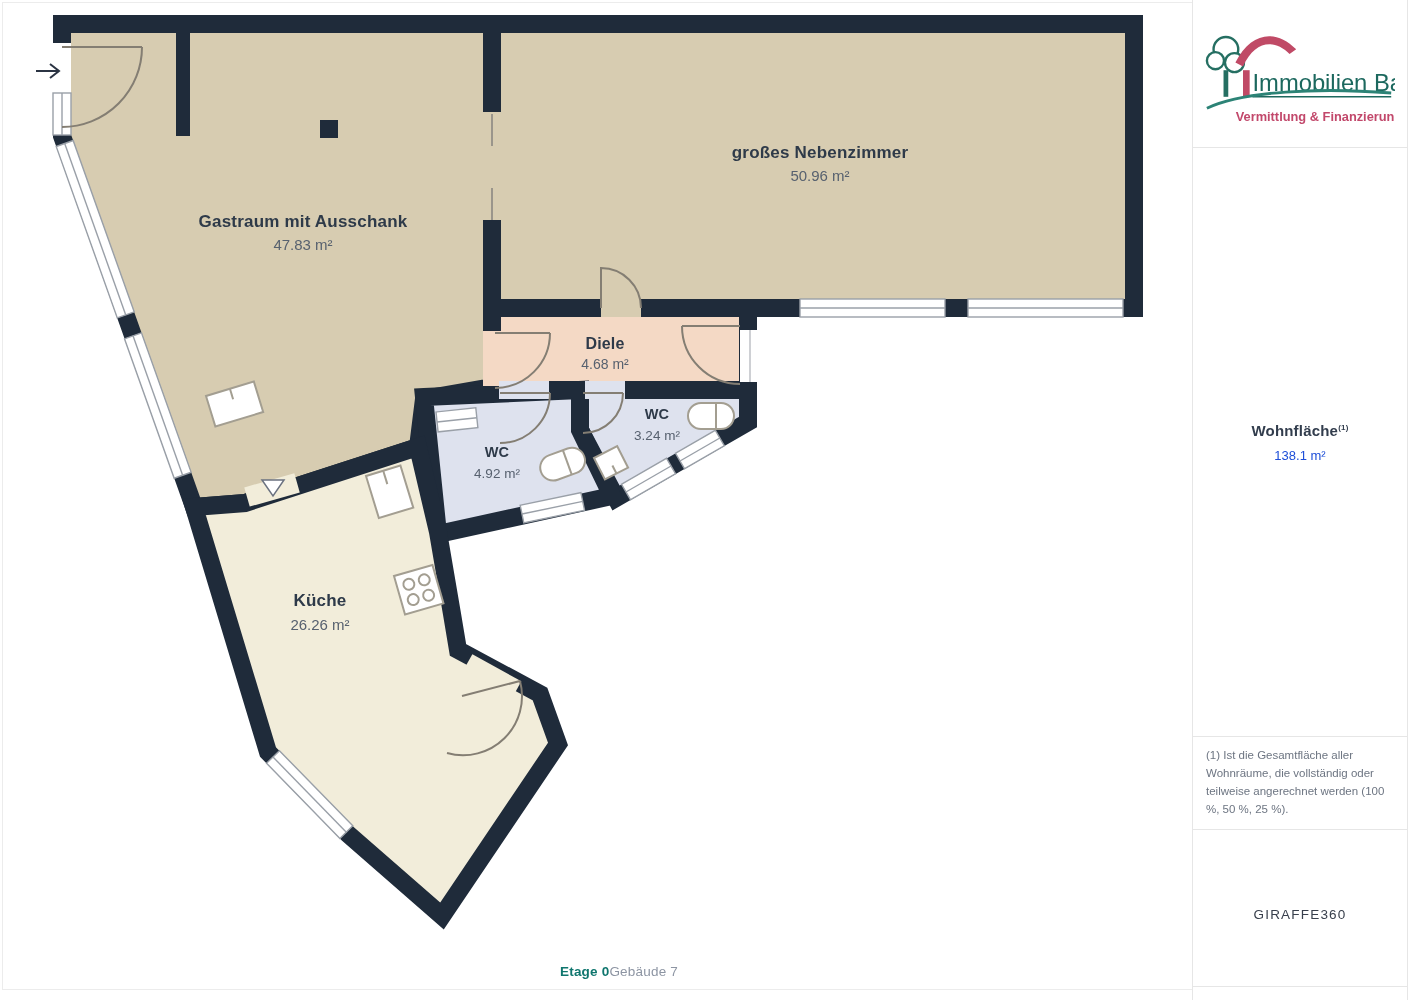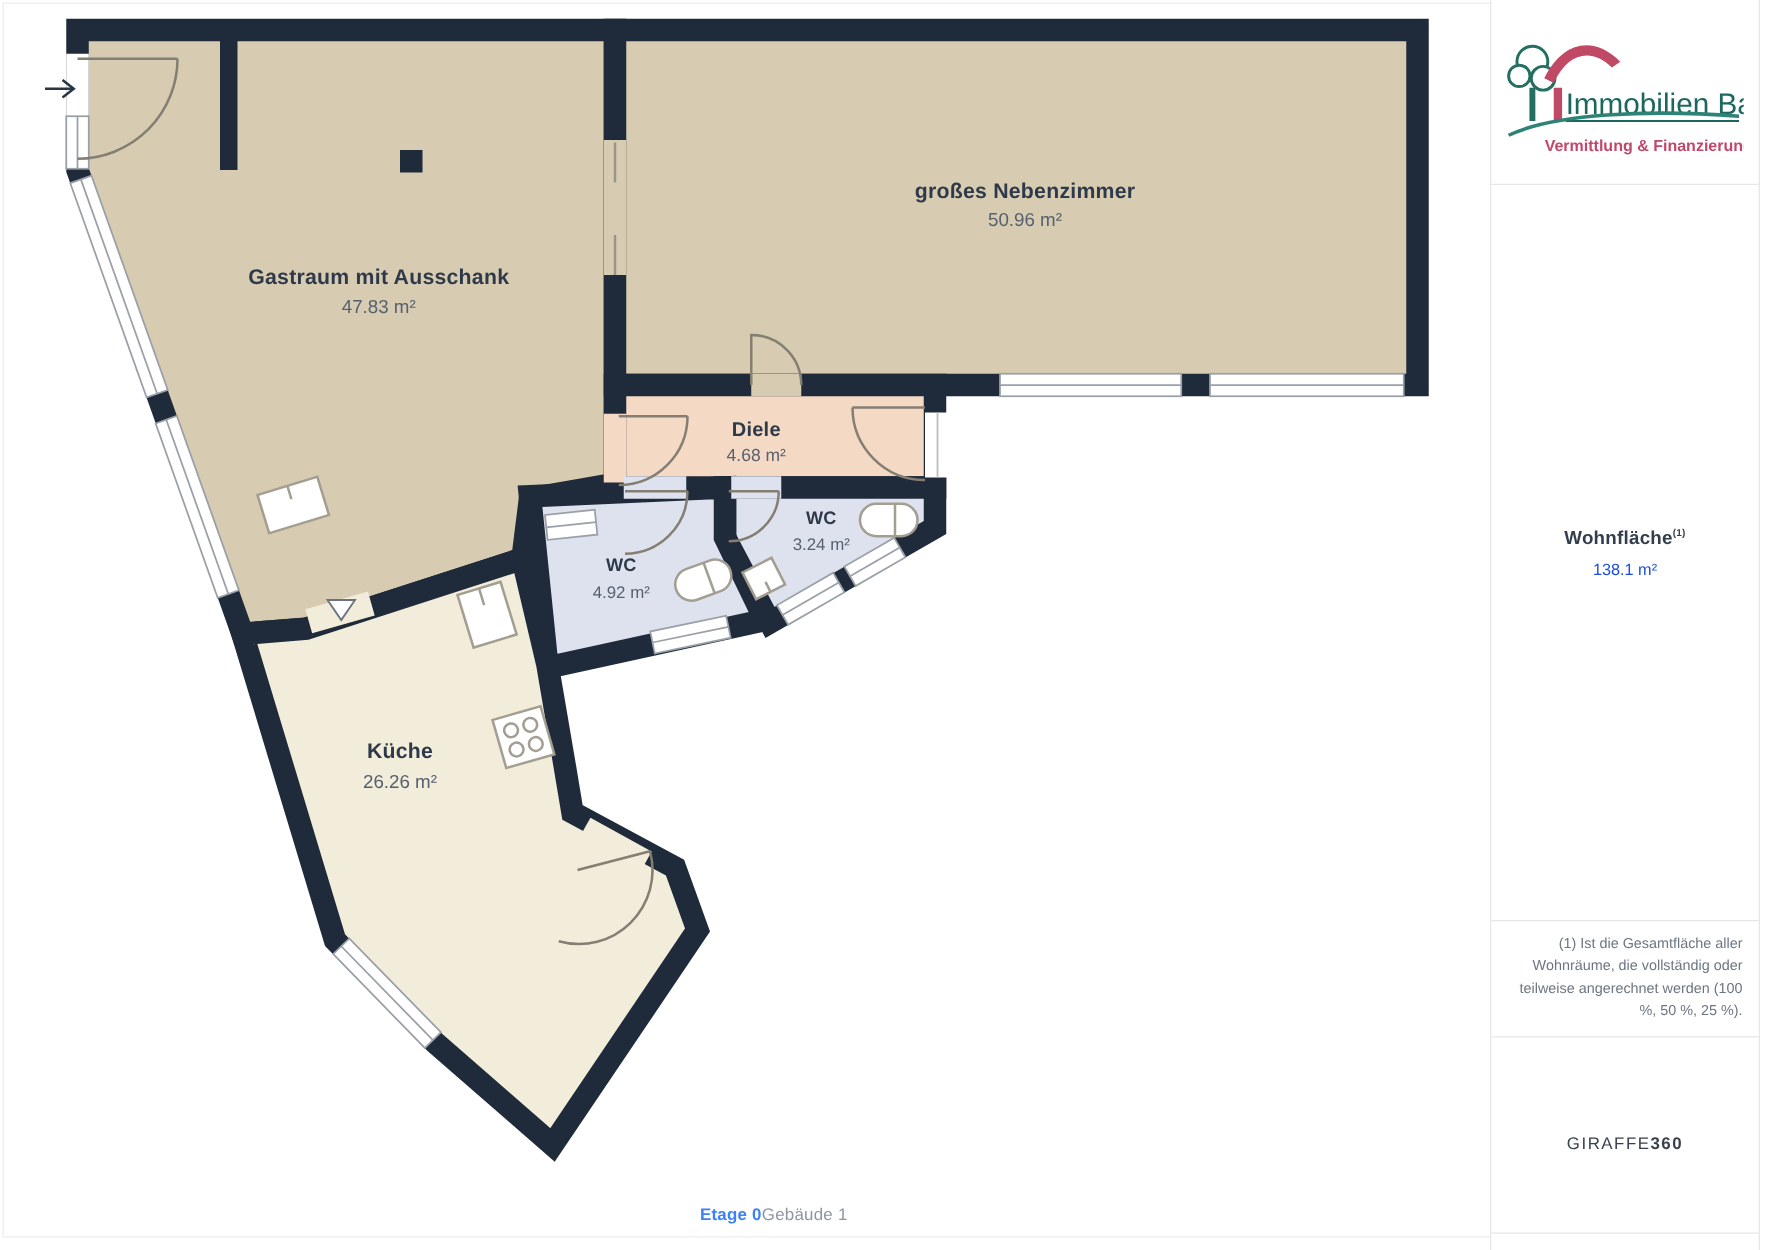--- a/index.html
+++ b/index.html
@@ -7,39 +7,39 @@
     width:1414px;height:1000px;position:relative;background:#ffffff;
     font-family:"Liberation Sans", sans-serif;overflow:hidden;
   }
   .frame{position:absolute;left:2px;top:2px;width:1404px;height:986px;
     border:1px solid #ececec;pointer-events:none;}
   .plan-wrap{position:absolute;left:0;top:0;width:1190px;height:1000px;}
   .caption{
     position:absolute;left:0;top:964px;width:1190px;text-align:center;
     font-size:13.5px;color:#8d95a3;letter-spacing:.2px;
   }
-  .caption .floor{font-weight:700;color:#3b82f6;margin-right:0;padding-left:48px;}
+  .caption .floor{font-weight:700;color:#0f766e;margin-right:0;padding-left:48px;}
   .sidebar{
     position:absolute;left:1192px;top:0;width:216px;height:1000px;
     border-left:1px solid #e6e6e6;border-right:1px solid #e6e6e6;
     box-sizing:border-box;background:#fff;
   }
   .panel{box-sizing:border-box;position:absolute;left:0;width:100%;
     display:flex;flex-direction:column;align-items:center;justify-content:center;
     border-bottom:1px solid #e6e6e6;}
   .panel-logo{top:0;height:148px;}
   .panel-area{top:148px;height:589px;}
   .panel-footnote{top:737px;height:93px;padding:8px 13px;}
   .panel-disclaimer{top:830px;height:157px;padding:8px 10px;}
   .area-title{font-size:15px;font-weight:700;color:#323d4d;letter-spacing:.2px;text-align:right;}
   .area-title sup{font-size:8px;font-weight:700;color:#323d4d;}
   .area-value{font-size:13px;color:#1d4ed8;margin-top:9px;}
-  .smallnote{font-size:11.5px;line-height:1.55;color:#6d7582;text-align:right;}
+  .smallnote{font-size:11.5px;line-height:1.55;color:#6d7582;text-align:left;}
   .brand{margin-top:12px;font-size:13.5px;letter-spacing:1.2px;color:#39404d;}
-  .brand .suffix{font-weight:700;text-align:center;}
+  .brand .suffix{font-weight:400;text-align:center;}
   svg text{font-family:"Liberation Sans", sans-serif;}
   .room-name{font-weight:700;fill:#2e3a49;letter-spacing:.2px;}
   .room-area{fill:#57616f;}
 </style>
 </head>
 <body>
 
 <div class="frame"></div>
 
 <div class="plan-wrap">
@@ -180,21 +180,21 @@
 
     <text class="room-name" x="497" y="457" font-size="14.5">WC</text>
     <text class="room-area" x="497" y="478" font-size="13.5">4.92 m²</text>
 
     <text class="room-name" x="320" y="606" font-size="17">Küche</text>
     <text class="room-area" x="320" y="630" font-size="15">26.26 m²</text>
   </g>
 </svg>
 
   <div class="caption">
-    <span class="floor">Etage 0</span><span class="building">Gebäude 1</span>
+    <span class="floor">Etage 0</span><span class="building">Gebäude 7</span>
   </div>
 </div>
 
 <div class="sidebar">
 
   <div class="panel panel-logo">
     <svg width="190" height="108" viewBox="0 0 200 112">
 
       <g stroke="#256f62" stroke-width="2.5" fill="#ffffff">
         <circle cx="22" cy="30" r="13"></circle>

